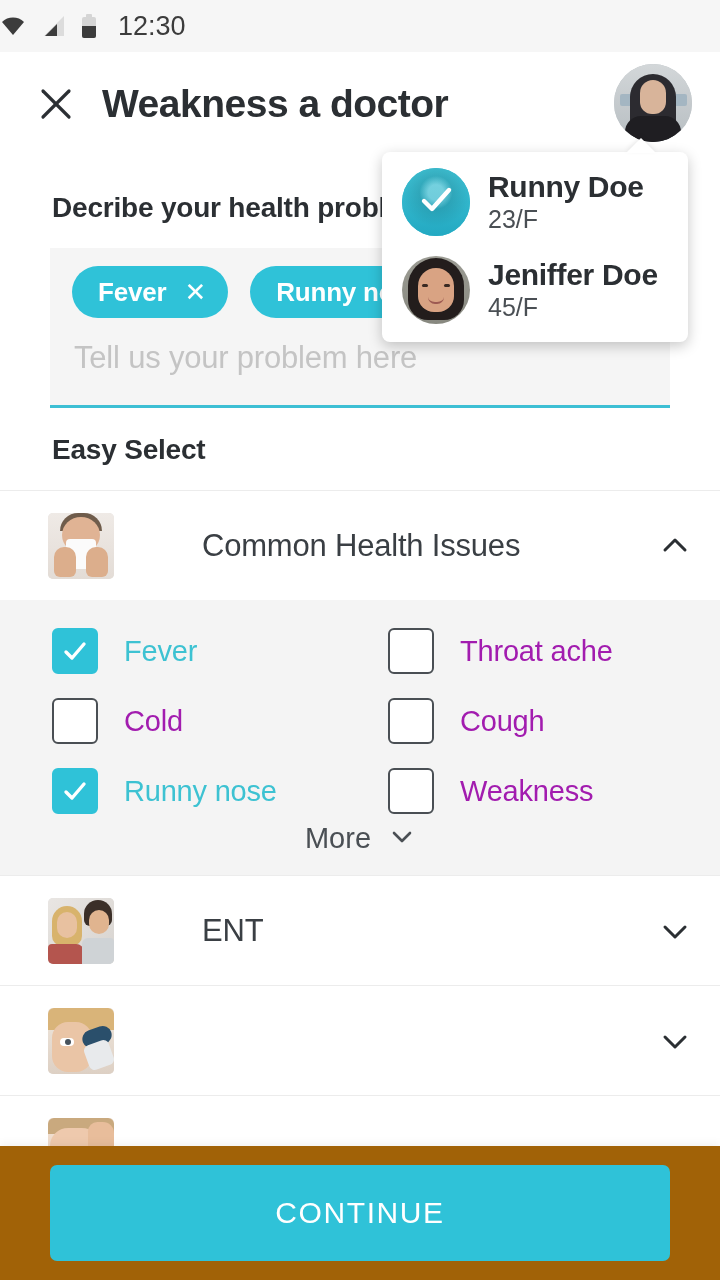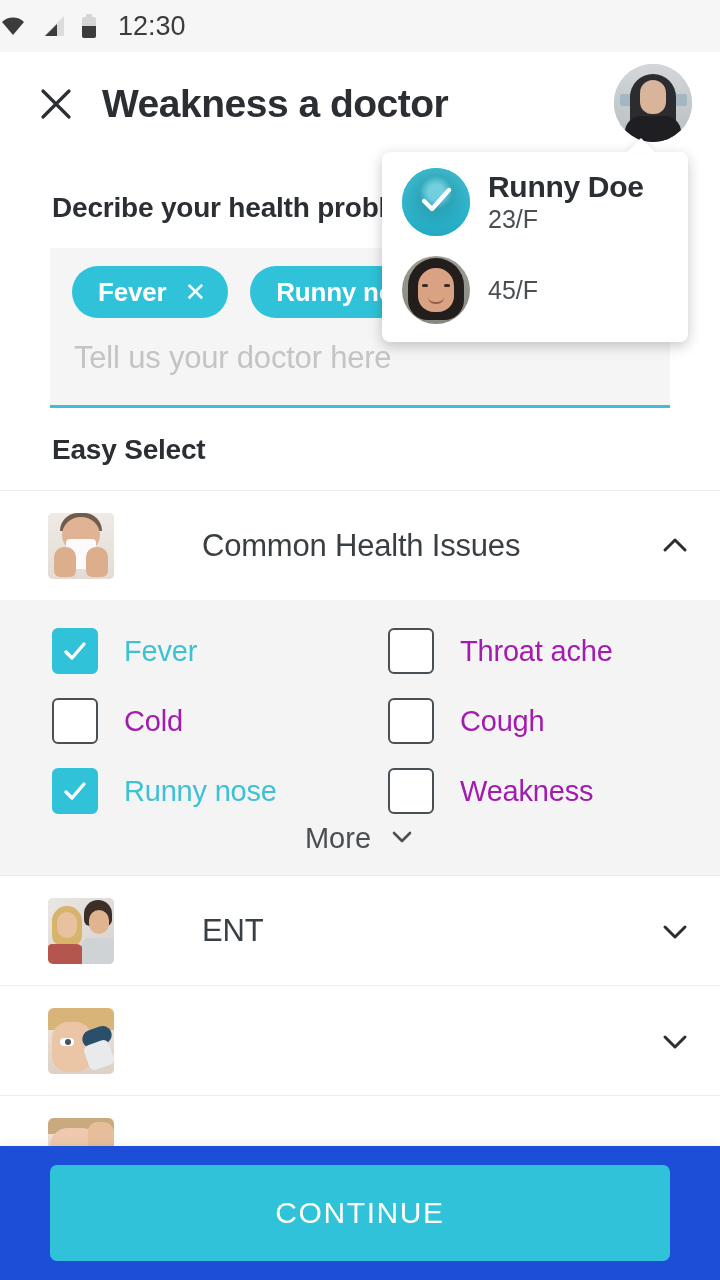--- a/index.html
+++ b/index.html
@@ -308,21 +308,21 @@
   .more-row {
     display: flex; align-items: center; justify-content: center;
     gap: 18px; margin-top: 8px; cursor: pointer;
   }
   .more-text { font-size: 29px; color: #4a4f54; }
 
   
   .bottombar {
     position: absolute; left: 0; bottom: 0;
     width: 720px; height: 134px;
-    background: #1d4ed8;
+    background: #a16207;
     display: flex; align-items: center; justify-content: center;
     box-shadow: 0 -3px 8px rgba(0,0,0,0.05);
     z-index: 20;
   }
   .continue-btn {
     width: 620px; height: 96px;
     background: #2fc2d8;
     border-radius: 7px;
     border: none;
     color: #ffffff;
@@ -385,21 +385,21 @@
       <div class="chips">
         <div class="chip">
           <span class="chip-label">Fever</span>
           <span class="chip-x">✕</span>
         </div>
         <div class="chip">
           <span class="chip-label">Runny nose</span>
           <span class="chip-x">✕</span>
         </div>
       </div>
-      <div class="input-placeholder">Tell us your doctor here</div>
+      <div class="input-placeholder">Tell us your problem here</div>
     </div>
 
     <div class="easy-select">Easy Select</div>
 
     <div class="acc-row first">
       <span class="acc-thumb th-cold">
         <span class="t-bg"></span>
           <span class="t-hair"></span>
           <span class="t-head"></span>
         <span class="t-tissue"></span>
@@ -535,20 +535,21 @@
     <div class="popup-item">
       <span class="pi-avatar">
         <span class="ph-bg"></span>
           <span class="ph-hair"></span>
           <span class="ph-face"></span>
         <span class="ph-eye-l"></span>
           <span class="ph-eye-r"></span>
           <span class="ph-smile"></span>
       </span>
       <span class="pi-text">
+        <span class="pi-name" style="display:block">Jeniffer Doe</span>
         <span class="pi-meta" style="display:block">45/F</span>
       </span>
     </div>
   </div>
 
   <div class="bottombar">
     <button class="continue-btn">CONTINUE</button>
   </div>
 
 </div>

